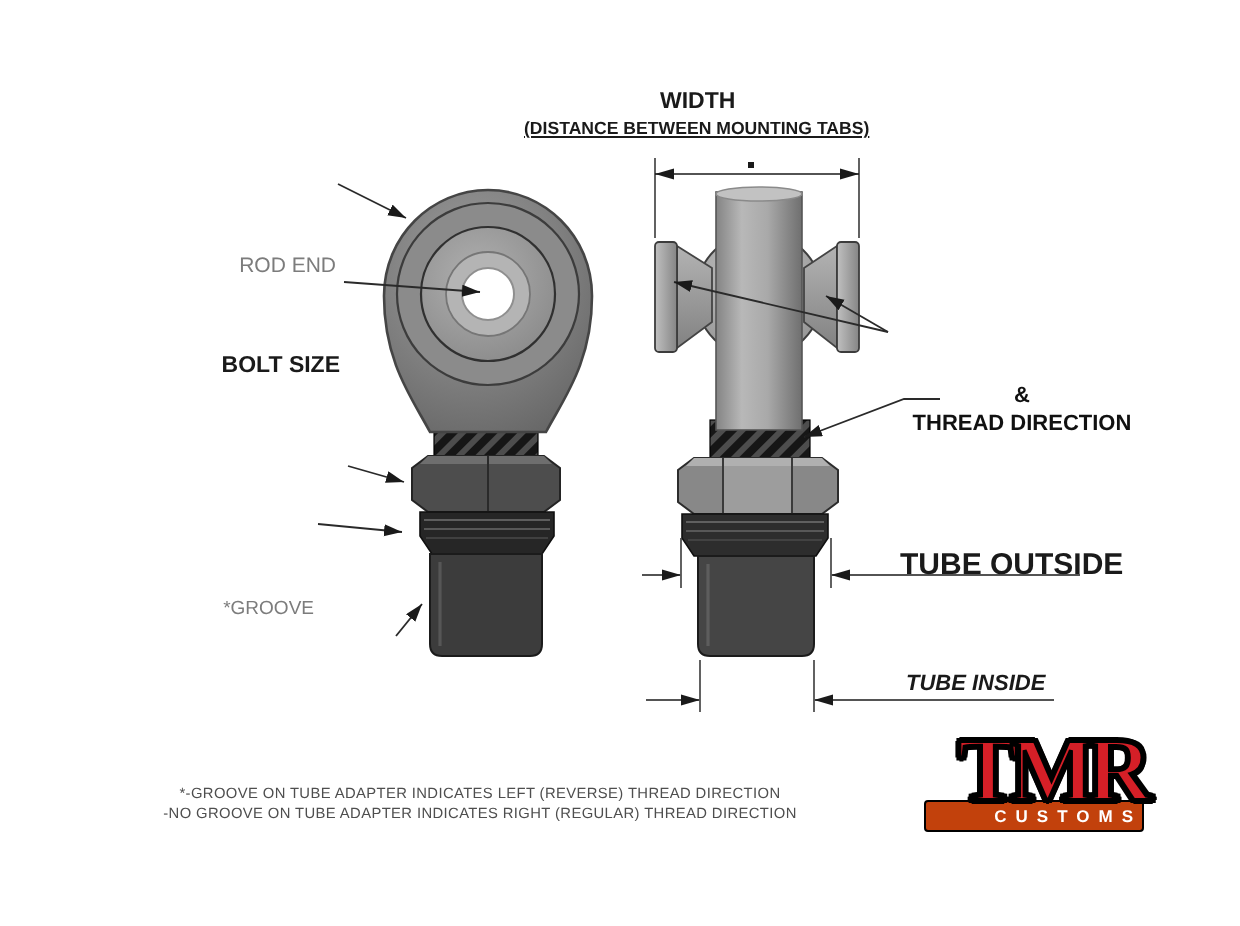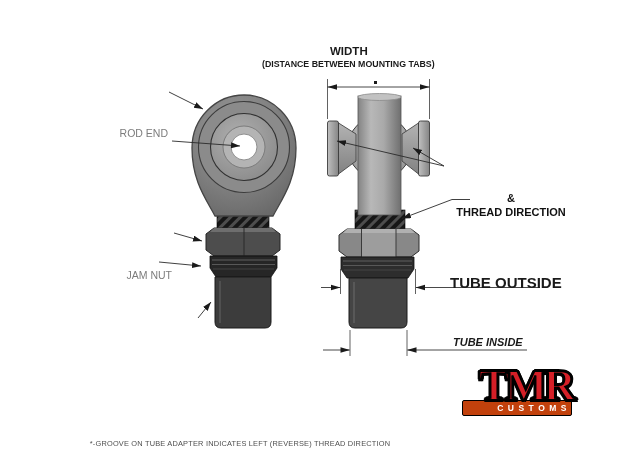--- a/index.html
+++ b/index.html
@@ -12,21 +12,21 @@
   .gray{color:#7c7c7c;}
   .lgray{color:#9a9a9a;}
   .ctr{text-align:left;}
   .rt{text-align:right;margin-top:44px;}
   svg{position:absolute;left:0;top:0;}
   
   .thread-block{position:absolute;left:452px;top:192px;width:118px;text-align:center;
     font-weight:bold;font-size:11px;line-height:13.5px;color:#111;}
   
   .footnote{position:absolute;left:64px;top:392px;width:352px;text-align:center;
-    font-size:7.4px;line-height:10px;color:#4e4e4e;letter-spacing:0.2px;margin-top:47px;}
+    font-size:7.4px;line-height:10px;color:#4e4e4e;letter-spacing:0.2px;}
   
   .logo{position:absolute;left:462px;top:365px;width:110px;text-align:right;}
   .logo-brand{
     font-family:"Liberation Serif",serif;font-weight:bold;font-size:45px;line-height:40px;
     color:#d51f27;letter-spacing:-4px;
     -webkit-text-stroke:2px #000;
     text-shadow:2px 0 0 #000,-2px 0 0 #000,0 2px 0 #000,0 -2px 0 #000,
       1.5px 1.5px 0 #000,-1.5px 1.5px 0 #000,1.5px -1.5px 0 #000,-1.5px -1.5px 0 #000;
   }
   .logo-bar{
@@ -162,36 +162,38 @@
       <line x1="174" y1="233" x2="202" y2="241" marker-end="url(#arr)"></line>
       <line x1="159" y1="262" x2="201" y2="266" marker-end="url(#arr)"></line>
       <line x1="198" y1="318" x2="211" y2="302" marker-end="url(#arr)"></line>
       <line x1="444" y1="166" x2="337" y2="141" marker-end="url(#arr)"></line>
       <line x1="444" y1="166" x2="413" y2="148" marker-end="url(#arr)"></line>
       <polyline points="470,199.5 452,199.5 402,218.5" marker-end="url(#arr)"></polyline>
     </g>
   </svg>
 
   <div class="lbl b ctr" style="left:330px;top:45px;width:90px;font-size:11.5px;">WIDTH</div>
-  <div class="lbl b ctr" style="left:262px;top:59px;width:226px;font-size:8.8px;">(DISTANCE BETWEEN MOUNTING TABS)</div>
+  <div class="lbl b ctr" style="left:262px;top:59px;width:226px;font-size:8.8px;text-decoration:underline;">(DISTANCE BETWEEN MOUNTING TABS)</div>
 
   <div class="lbl gray rt" style="left:60px;top:83px;width:108px;font-size:10.5px;">ROD END</div>
-  <div class="lbl gray rt" style="left:60px;top:225px;width:112px;font-size:10.5px;">JAM NUT</div>
+  <div class="lbl b rt" style="left:58px;top:133px;width:112px;font-size:11.5px;">BOLT SIZE</div>
+  <div class="lbl gray rt" style="left:50px;top:255px;width:107px;font-size:9.5px;">*GROOVE</div>
 
 
   <div class="thread-block">
     <div>&amp;</div>
     <div>THREAD DIRECTION</div>
   </div>
 
   <div class="lbl b" style="left:450px;top:274px;font-size:15px;">TUBE OUTSIDE</div>
   <div class="lbl b" style="left:453px;top:336px;font-size:11px;font-style:italic;">TUBE INSIDE</div>
 
   <div class="footnote">
     <div>*-GROOVE ON TUBE ADAPTER INDICATES LEFT (REVERSE) THREAD DIRECTION</div>
+    <div>-NO GROOVE ON TUBE ADAPTER INDICATES RIGHT (REGULAR) THREAD DIRECTION</div>
   </div>
 
   <div class="logo">
     <div class="logo-brand">TMR</div>
     <div class="logo-bar">CUSTOMS</div>
   </div>
 
 </div>
 
 </body></html>

